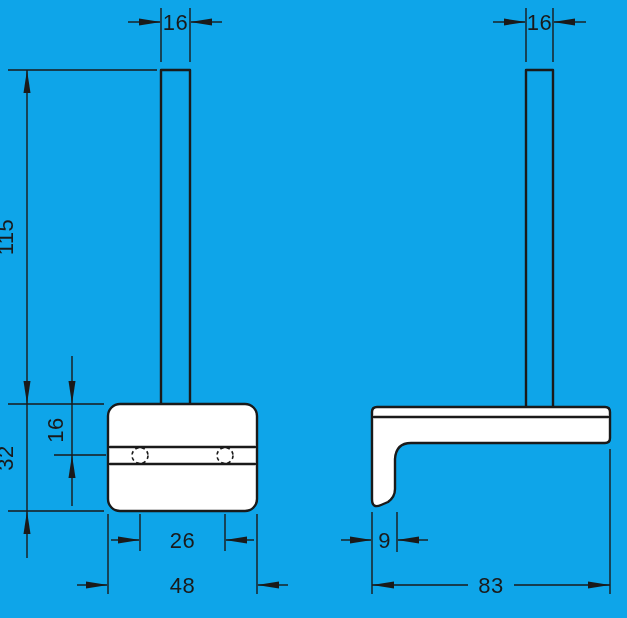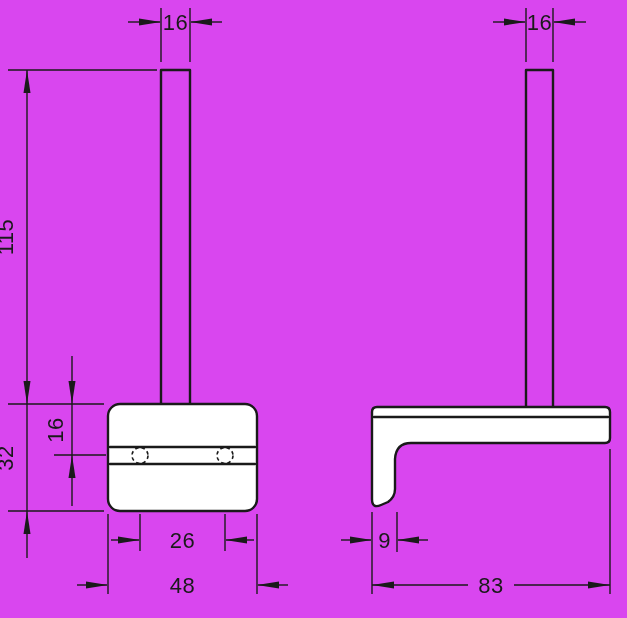--- a/index.html
+++ b/index.html
@@ -1,17 +1,17 @@
 <!DOCTYPE html>
 <html><head>
 <meta charset="utf-8">
 <style>
   html,body{margin:0;padding:0;background:#ffffff;}
   .page{
-    width:627px;height:618px;position:relative;background:#d946ef;
+    width:627px;height:618px;position:relative;background:#0ea5e9;
     font-family:"Liberation Sans", sans-serif;
   }
   svg{display:block;}
   text{
     font-family:"Liberation Sans", sans-serif;
     font-size:22px;
     fill:#1a1a1a;
     letter-spacing:0.5px;
   }
   .outline{stroke:#1a1a1a;stroke-width:2.4;fill:none;stroke-linecap:round;stroke-linejoin:round;}

